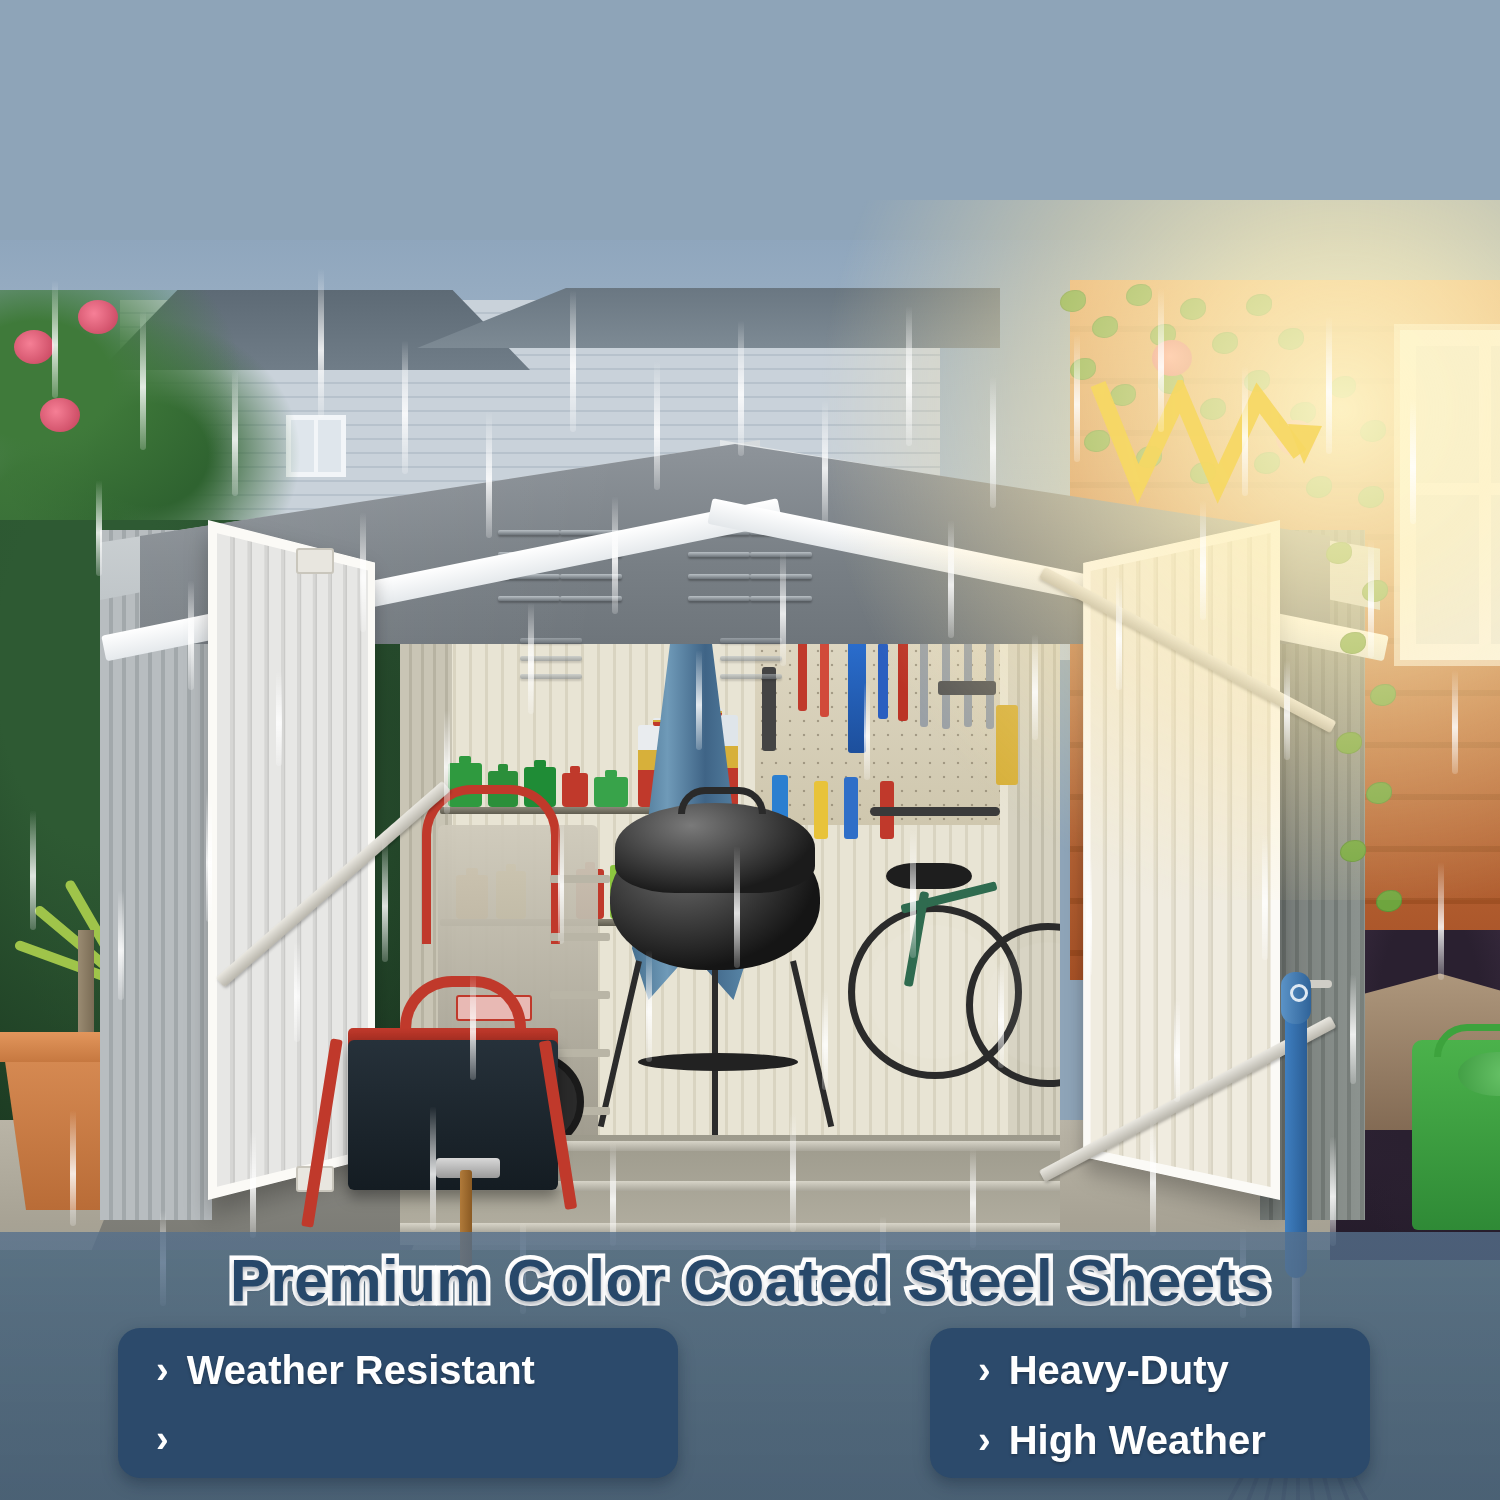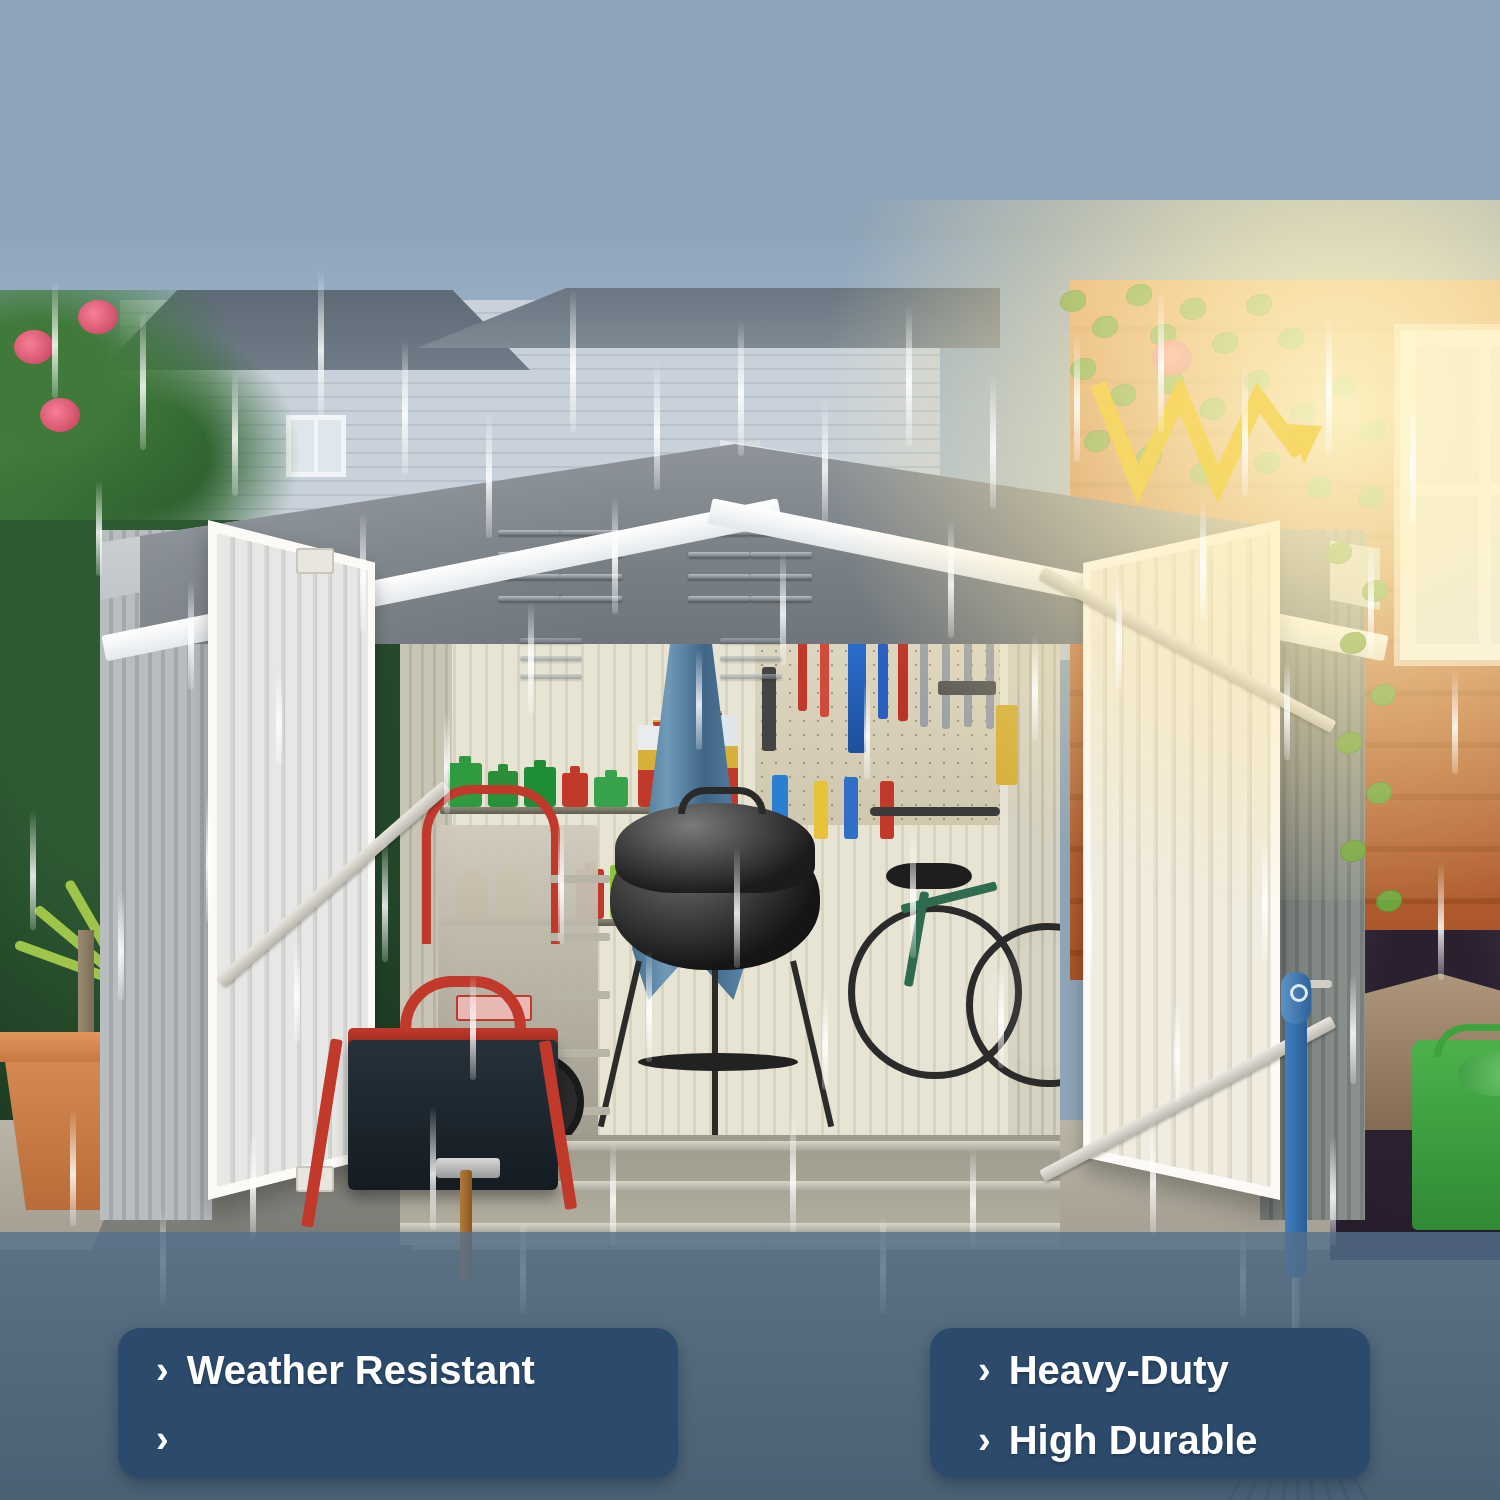--- a/index.html
+++ b/index.html
@@ -611,36 +611,37 @@
       <i style="left:520px;top:972px;height:92px"></i>
       <i style="left:880px;top:966px;height:98px"></i>
       <i style="left:1240px;top:978px;height:90px"></i>
     </div>
 
     <div class="bottom-tint"></div>
   </div>
 
 
   <div class="footer">
+    <div class="footer-title">Premium Color Coated Steel Sheets</div>
 
     <div class="featbox left">
       <div class="featrow">
         <span class="chev">›</span>
         <span class="featlabel">Weather Resistant</span>
       </div>
       <div class="featrow">
         <span class="chev">›</span>
       </div>
     </div>
 
     <div class="featbox right">
       <div class="featrow">
         <span class="chev">›</span>
         <span class="featlabel">Heavy-Duty</span>
       </div>
       <div class="featrow">
         <span class="chev">›</span>
-        <span class="featlabel">High Durable</span>
+        <span class="featlabel">High Weather</span>
       </div>
     </div>
   </div>
 
 </div>
 
 </body></html>

